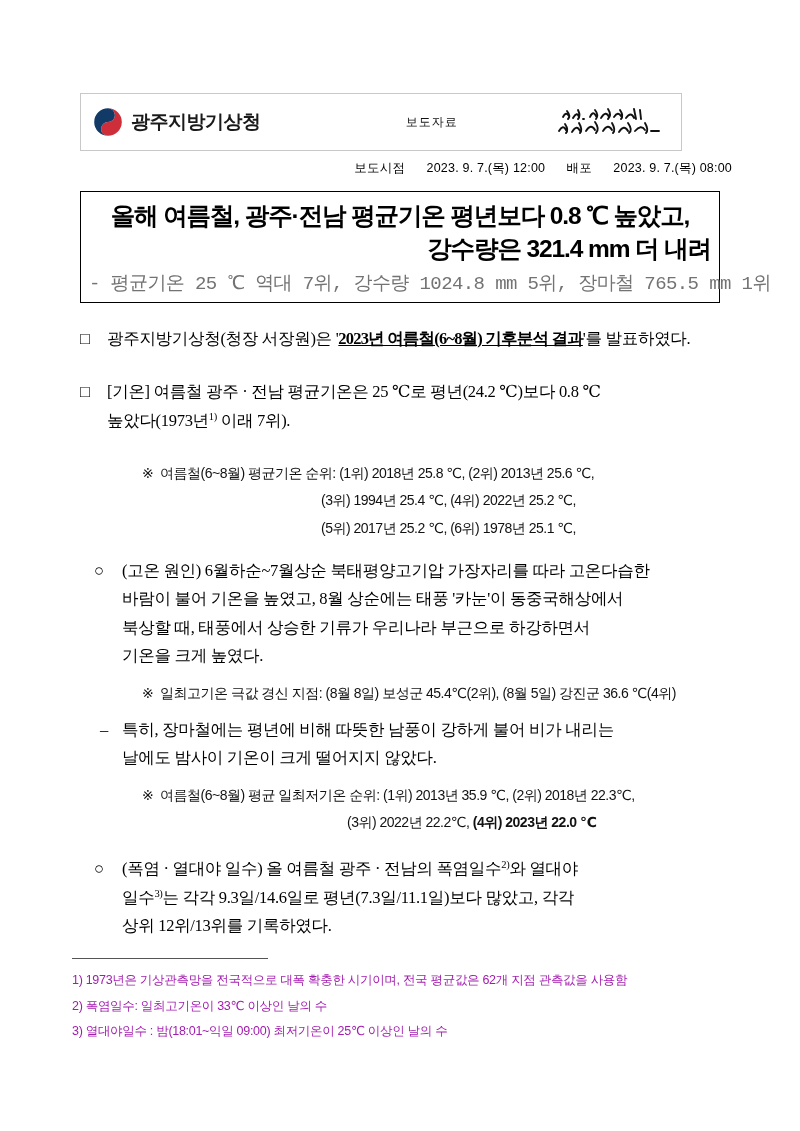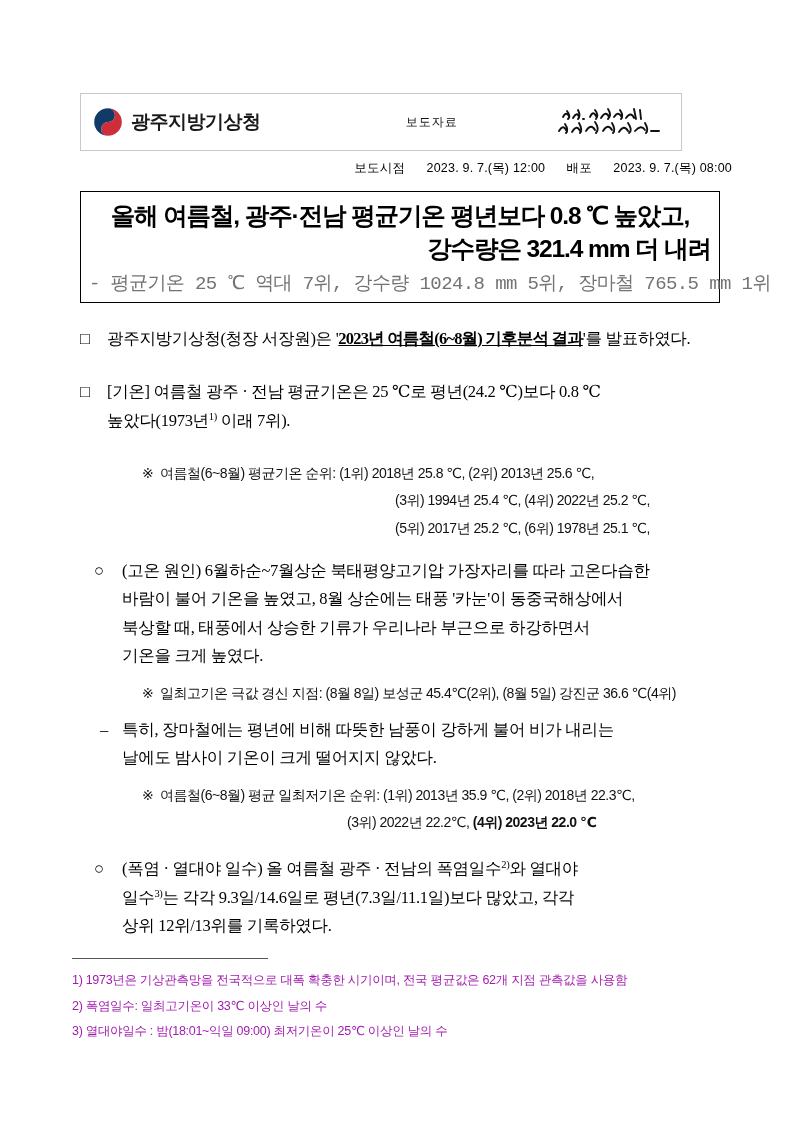--- a/index.html
+++ b/index.html
@@ -147,21 +147,21 @@
   .note {
     font-family: "Liberation Sans", "DejaVu Sans", sans-serif;
     font-size: 14px;
     letter-spacing: -0.5px;
     line-height: 1.95;
     color: #111;
     margin-left: 62px;
     position: relative;
   }
   .note .note-row { display: block; white-space: nowrap; }
-  .note .indent-1 { padding-left: 179px; text-align: center; }
+  .note .indent-1 { padding-left: 179px; }
   .note .indent-2 { padding-left: 205px; }
   .note b { font-weight: 700; }
 
   .spacer-s { height: 9px; }
   .spacer-m { height: 15px; }
   .spacer-l { height: 19px; }
 
   
   .footnotes {
     position: absolute;

